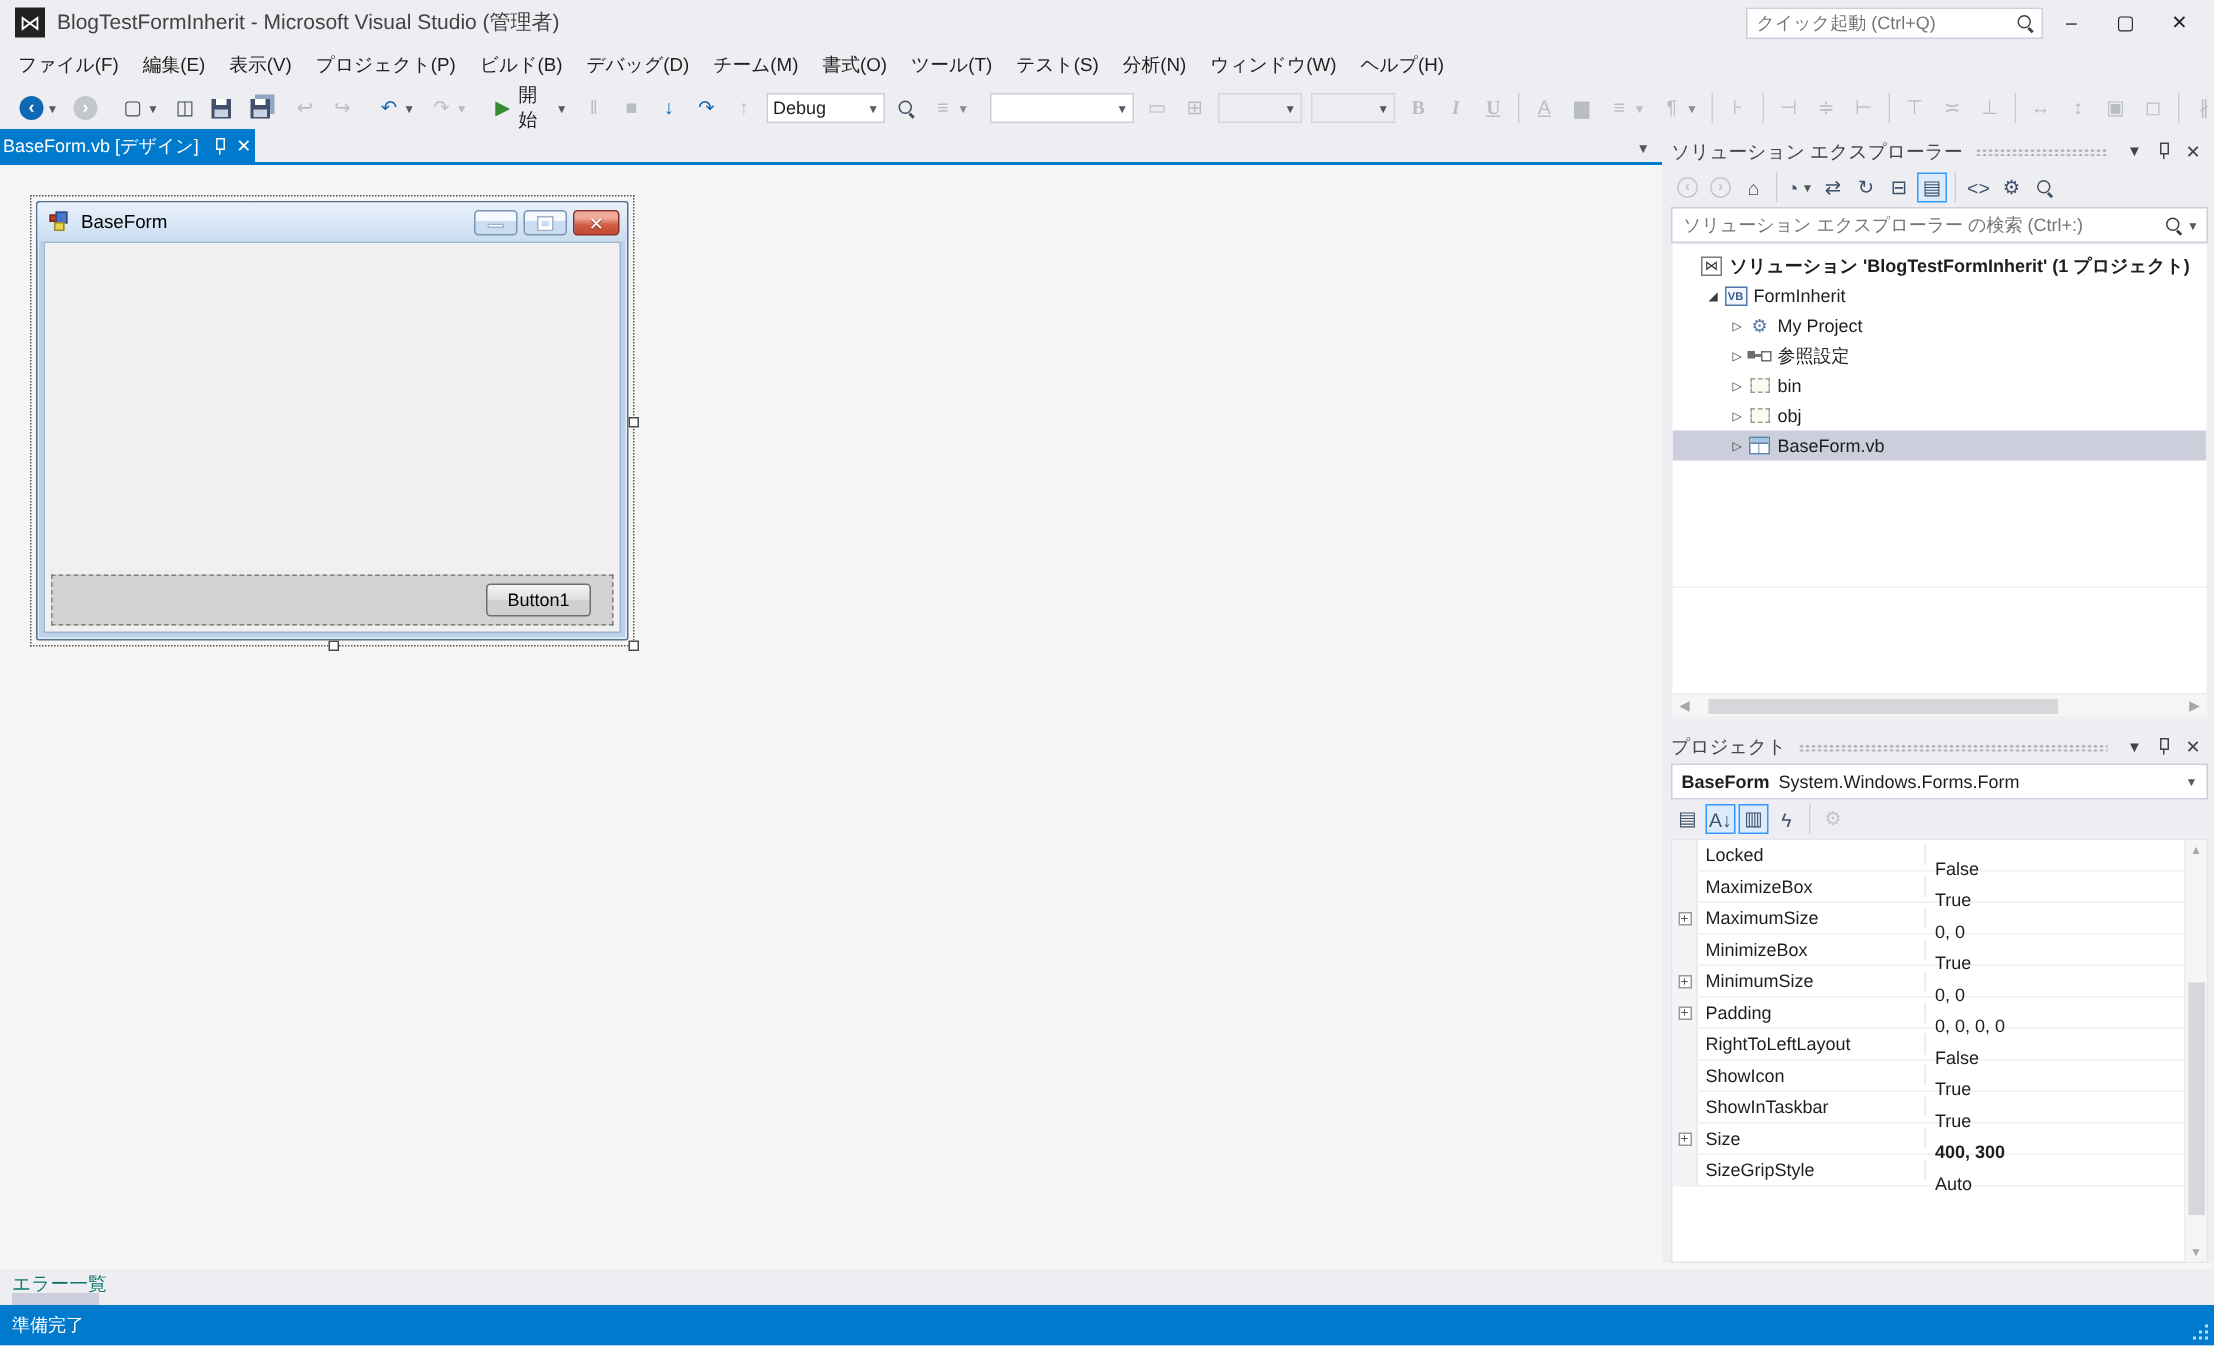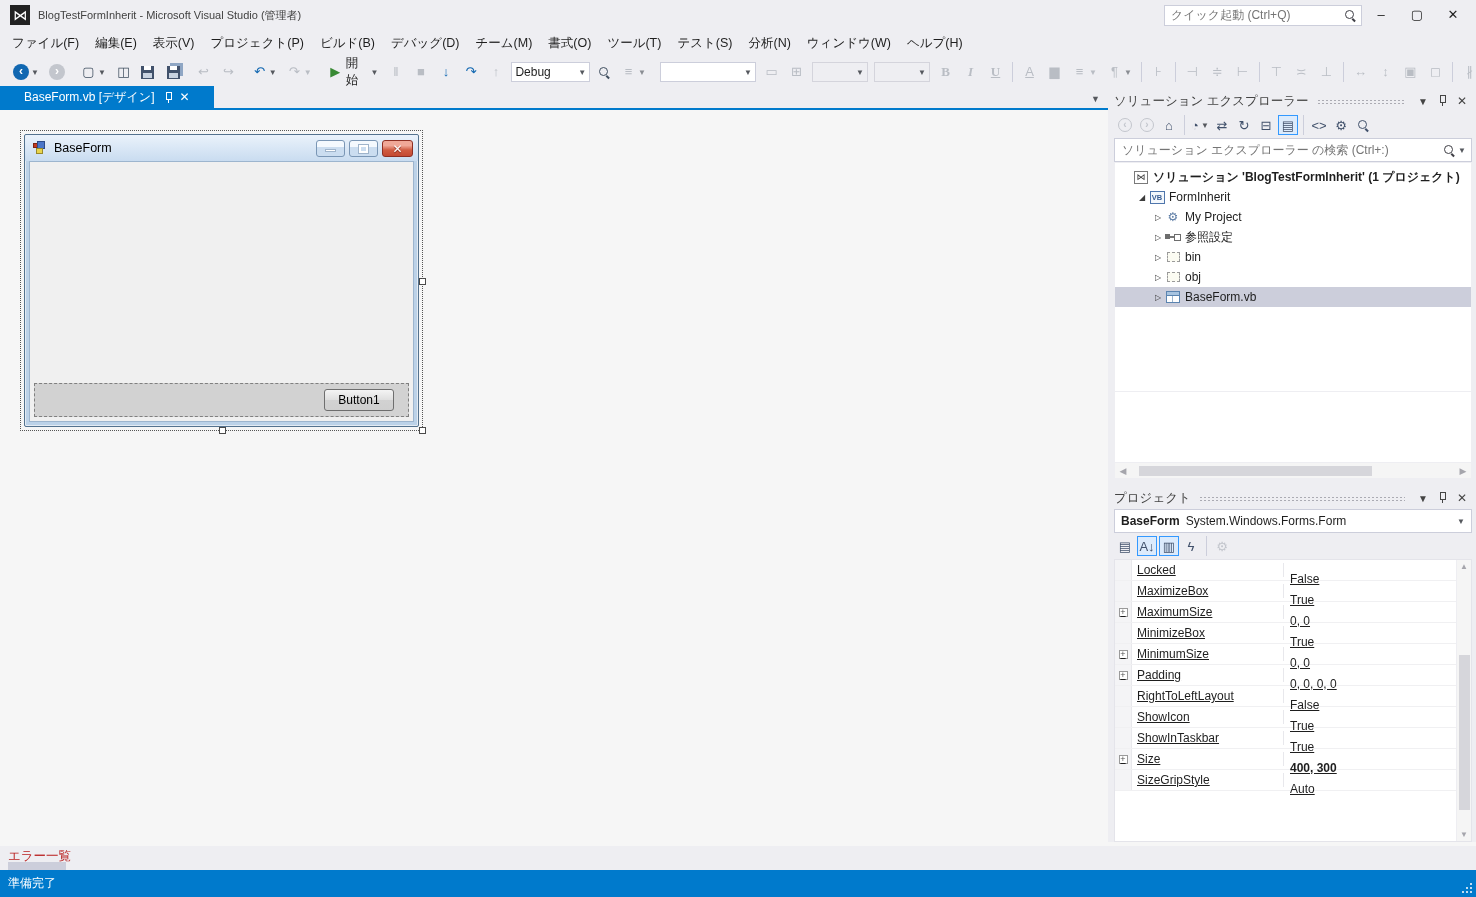--- a/index.html
+++ b/index.html
@@ -4,21 +4,21 @@
 <style>
   * { box-sizing: border-box; }
   html,body { margin:0; padding:0; width:1476px; height:897px; overflow:hidden;
     font-family:"Liberation Sans","DejaVu Sans",sans-serif; font-size:12px; color:#1e1e1e;
     background:#EEEEF2; }
 
   
   .titlebar { height:30px; display:flex; align-items:center; padding:0 6px; background:#EEEEF2; }
   .vslogo { width:20px; height:20px; background:#222; color:#fff; font-size:14px; line-height:20px;
     text-align:center; margin:0 8px 0 4px; }
-  .apptitle { color:#424242; font-size:11px; }
+  .apptitle { color:#424242; font-size:14px; }
   .tb-spacer { flex:1; }
   .qlbox { width:198px; height:21px; background:#fff; border:1px solid #CCCEDB; display:flex; align-items:center; padding:0 4px; }
   .qlbox input { flex:1; border:none; outline:none; font-size:12px; color:#6d6d6d; background:transparent; font-family:inherit; }
   .winbtn { width:34px; height:22px; text-align:center; line-height:22px; font-size:13px; color:#1e1e1e; margin-left:2px; cursor:default; }
 
   
   .menubar { height:26px; display:flex; align-items:center; padding-left:4px; background:#EEEEF2; }
   .mi { padding:4px 8px; font-size:12.5px; color:#1e1e1e; cursor:default; }
 
   
@@ -52,21 +52,21 @@
   .mag { position:relative; width:13px; height:13px; display:inline-block; }
   .mag::before { content:""; position:absolute; left:1px; top:1px; width:7px; height:7px;
     border:1.5px solid currentColor; border-radius:50%; }
   .mag::after { content:""; position:absolute; left:9px; top:9px; width:4px; height:2px;
     background:currentColor; transform:rotate(45deg); transform-origin:0 0; }
 
   
   .middle { display:flex; height:754px; }
   .leftcol { flex:1; display:flex; flex-direction:column; min-width:0; }
   .tabstrip { height:22px; background:#EEEEF2; display:flex; align-items:flex-end; border-bottom:2px solid #007ACC; }
-  .tab { height:22px; background:#007ACC; color:#fff; display:flex; align-items:center; padding:0 24px; font-size:12px; }
+  .tab { height:22px; background:#007ACC; color:#fff; display:flex; align-items:center; padding:0 2px; font-size:12px; }
   .tab .pin { margin:0 6px 0 10px; color:#fff; }
   .pin { position:relative; width:9px; height:12px; display:inline-block; }
   .pin::before { content:""; position:absolute; left:2px; top:1px; width:4px; height:6px; border:1px solid currentColor; }
   .pin::after { content:""; position:absolute; left:4px; top:8px; width:1px; height:4px; background:currentColor; }
   .tclose { font-size:12px; cursor:default; }
   .strip-dd { margin-left:auto; color:#55585E; font-size:9px; padding:4px 8px; }
   .editor { flex:1; background:#F6F6F6; position:relative; overflow:hidden; }
 
   
   .formsel { position:absolute; left:20px; top:20px; width:403px; height:301px; border:1px dotted #555; background:#F6F6F6; }
@@ -138,40 +138,40 @@
   .hthumb { position:absolute; left:8px; top:3px; height:10px; width:72%; background:#D6D6DB; }
 
   .gap8 { height:8px; }
 
   .objcombo { height:24px; background:#fff; border:1px solid #CCCEDB; display:flex; align-items:center; padding:0 6px; }
   .objcombo .on { font-weight:bold; margin-right:6px; }
   .objcombo .ot { color:#1e1e1e; }
   .objcombo .dd { margin-left:auto; }
 
   .pgwrap { background:#fff; border:1px solid #E4E4EA; }
-  .pgrid { height:281px; overflow:hidden; position:relative;text-decoration:underline; }
+  .pgrid { height:281px; overflow:hidden; position:relative; }
   .prow { height:21px; display:flex; align-items:center; border-bottom:1px solid #F0F0F2; }
   .prow .gut { width:17px; height:100%; background:#F4F4F6; border-right:1px solid #E8E8EC;
     display:flex; align-items:center; justify-content:center; flex:none; }
   .pe { width:9px; height:9px; border:1px solid #9A9A9A; background:#fff; font-size:9px; line-height:7px; text-align:center; color:#555; }
   .prow .pname { width:152px; padding-left:5px; border-right:1px solid #E8E8EC; overflow:hidden; white-space:nowrap; }
   .prow .pval { flex:1; padding-left:6px; overflow:hidden; white-space:nowrap;margin-top:17px; }
   .prow .pval.b { font-weight:bold; }
   .vsb { position:absolute; right:0; top:0; bottom:0; width:15px; background:#F5F5F5; border-left:1px solid #EEEEF2; }
   .vsb .up,.vsb .dn { position:absolute; left:0; width:100%; text-align:center; color:#A5A5AC; font-size:8px; }
   .vsb .up { top:2px; } .vsb .dn { bottom:2px; }
   .vsb .thumb { position:absolute; left:2px; width:11px; top:95px; height:155px; background:#D6D6DB; }
 
   .pdesc { border-top:2px solid #CCCEDB; background:#F4F4F6; padding:7px 9px; flex:1; }
   .pdesc .dt { font-weight:bold; font-size:12px; margin-bottom:5px; }
   .pdesc .dx { font-size:12px; color:#1e1e1e; }
 
   
   .band { height:28px; background:#EEEEF2; position:relative; border-top:4px solid #F6F6F6; }
-  .errlabel { position:absolute; left:8px; top:2px; font-size:12.5px; color:#b91c1c; }
+  .errlabel { position:absolute; left:8px; top:2px; font-size:12.5px; color:#0f766e; }
   .tabblock { position:absolute; left:8px; bottom:0; width:58px; height:8px; background:#CCCEDB; }
   .statusbar { height:27px; background:#007ACC; color:#fff; display:flex; align-items:center; padding:0 8px; position:relative; }
   .gripdots { position:absolute; right:4px; bottom:4px; width:12px; height:12px; }
   .gripdots i { position:absolute; width:2px; height:2px; background:rgba(255,255,255,.75); }
 </style>
 </head>
 <body>
 
 <div class="titlebar">
   <div class="vslogo">⋈</div>

